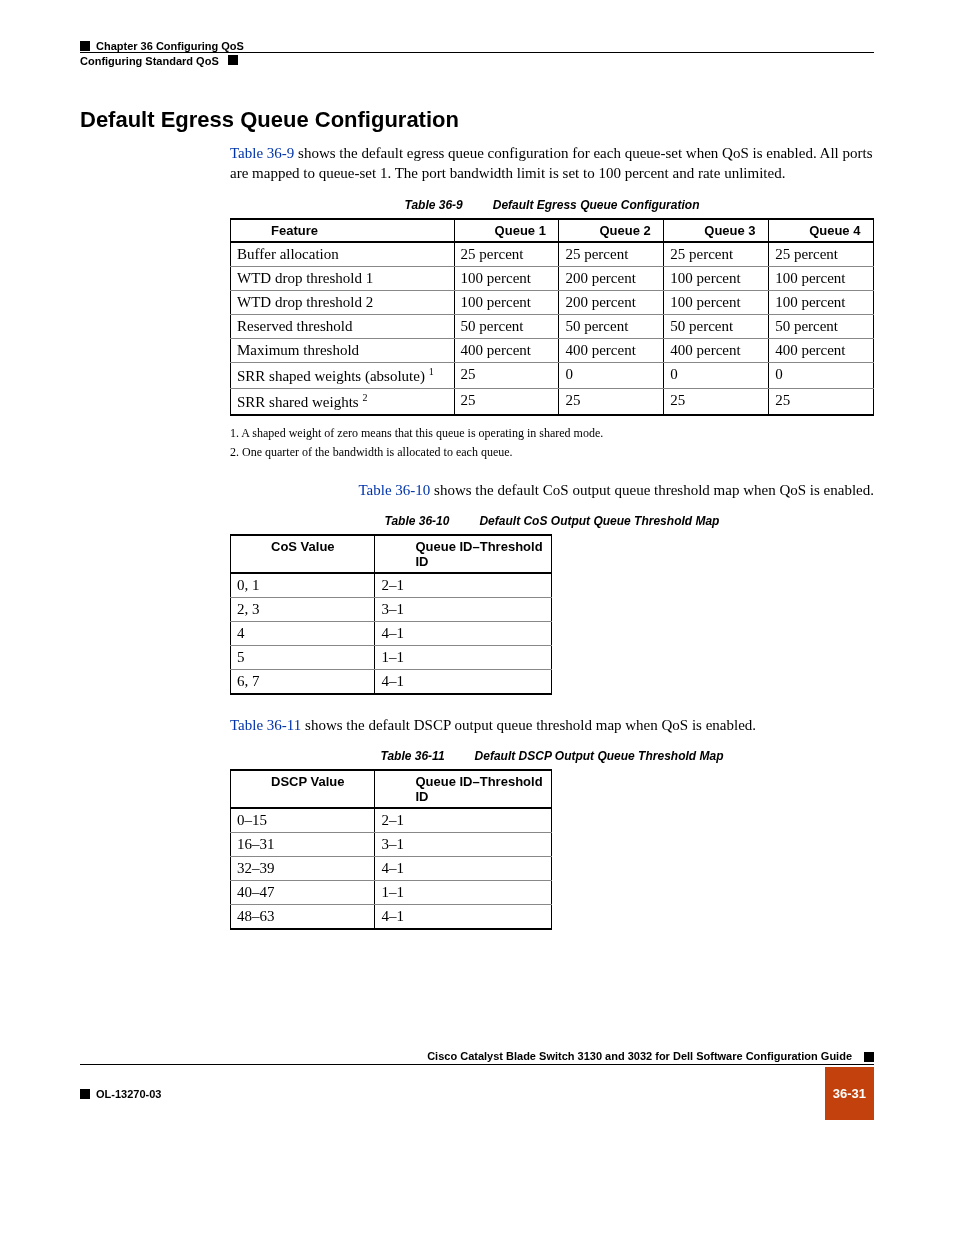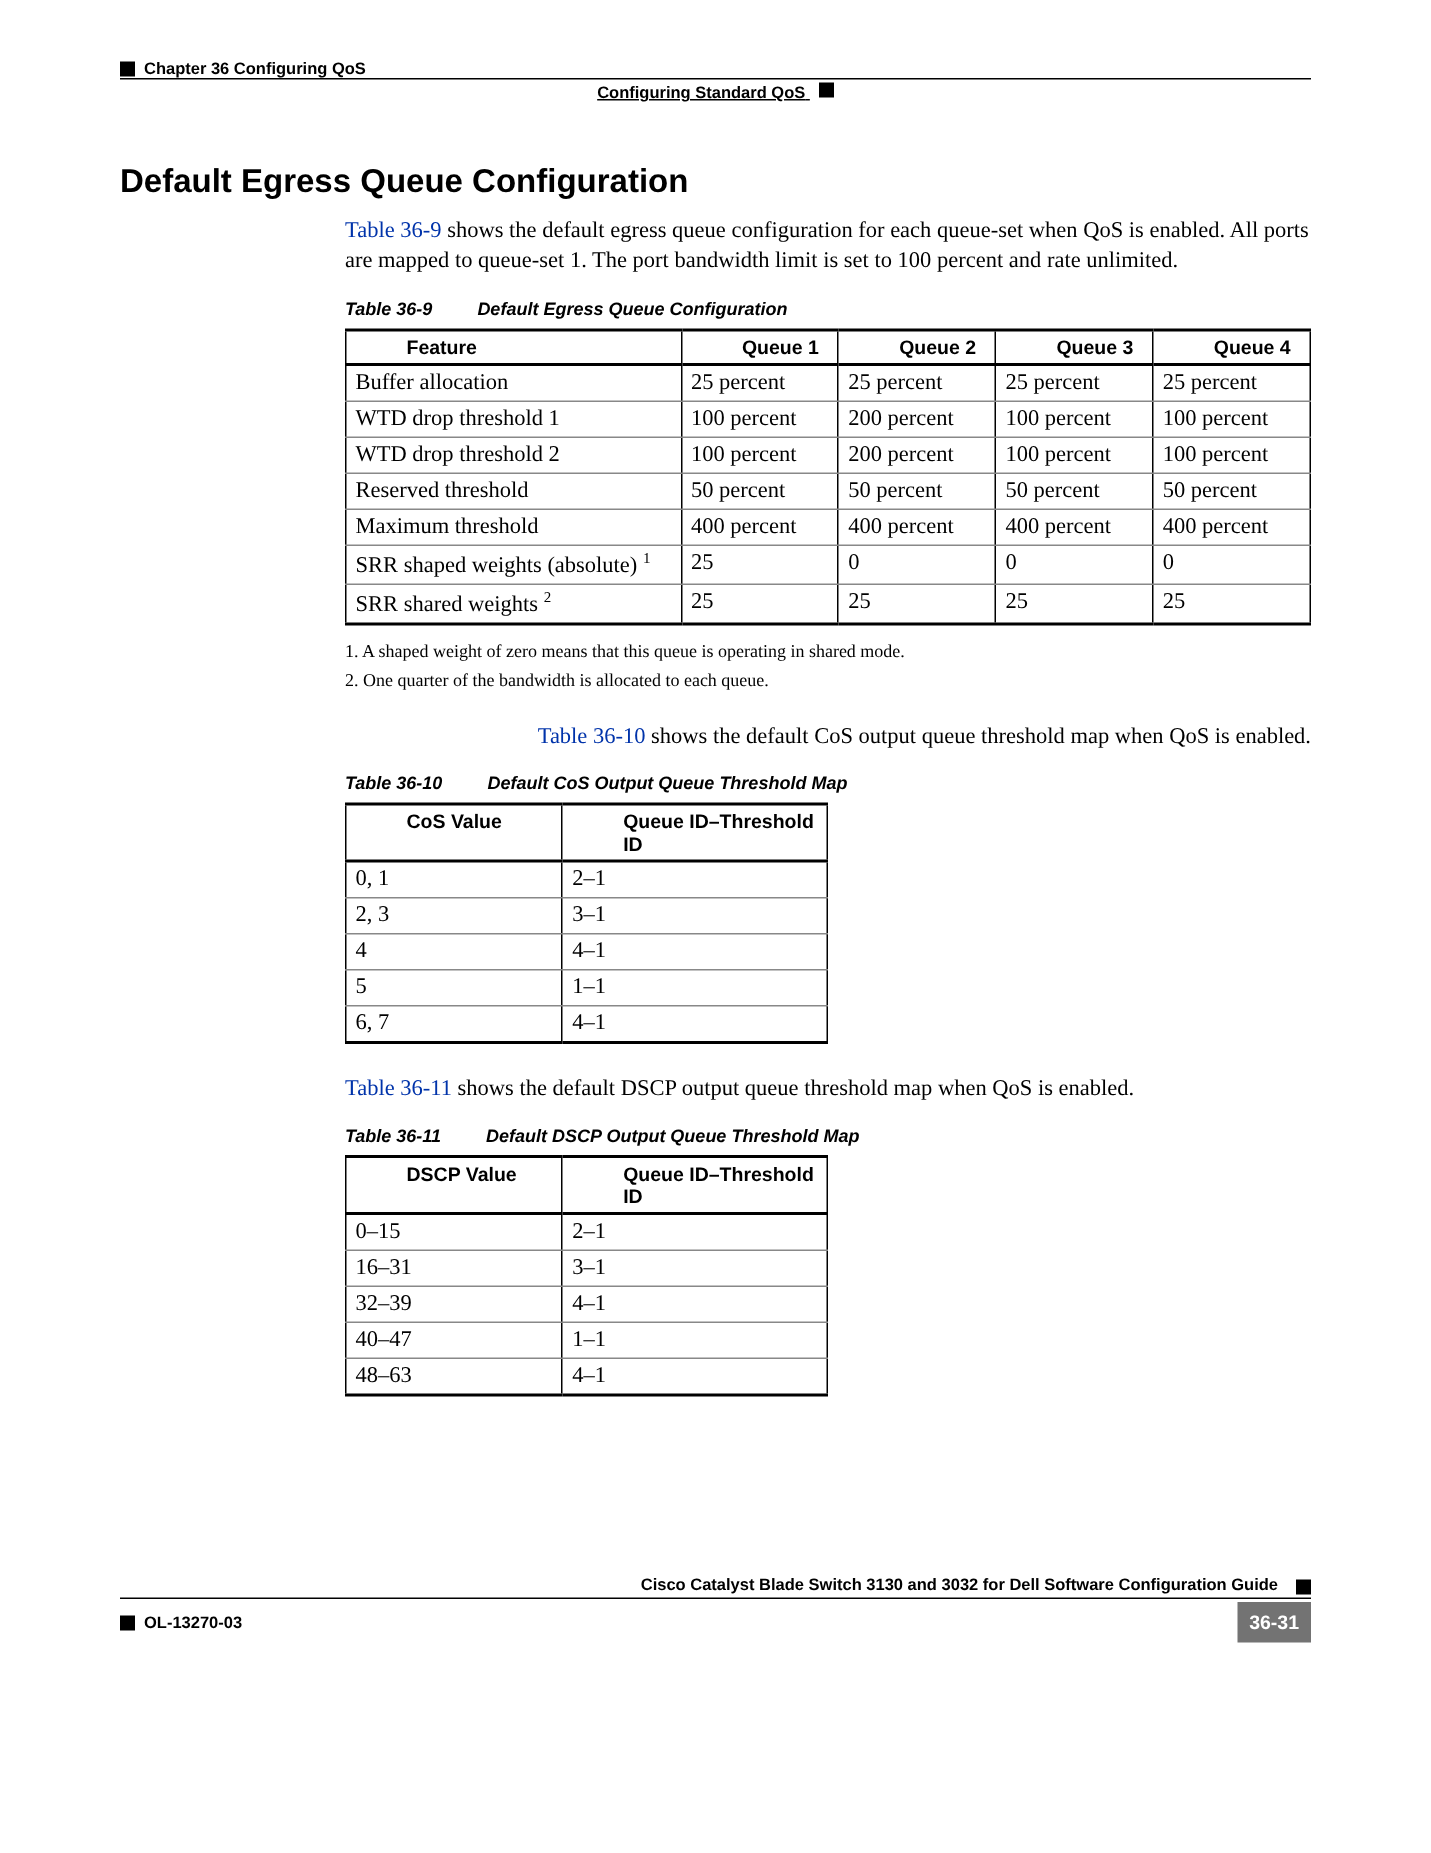--- a/index.html
+++ b/index.html
@@ -31,26 +31,25 @@
     height: 10px;
     background: #000;
     display: inline-block;
     margin-right: 6px;
   }
   .header-line {
     border-top: 1px solid #000;
     margin-bottom: 2px;
   }
   .subhead-right {
-    text-align: center;
+    text-align: left;
     font-family: Arial, Helvetica, sans-serif;
     font-size: 11px;
     font-weight: bold;
     margin-bottom: 40px;
-    text-decoration: underline;
   }
   h2.section-title {
     font-family: Arial, Helvetica, sans-serif;
     font-size: 22px;
     font-weight: bold;
     margin: 40px 0 10px 0;
   }
   .indent {
     margin-left: 150px;
   }
@@ -58,20 +57,21 @@
     margin: 6px 0 14px 0;
     line-height: 1.35;
   }
   a.link { color: #0033aa; text-decoration: none; }
   .table-caption {
     font-family: Arial, Helvetica, sans-serif;
     font-size: 12px;
     font-weight: bold;
     font-style: italic;
     margin: 14px 0 6px 0;
+    text-align: center;
   }
   .table-caption .cap-num { margin-right: 30px; }
   table.data {
     border-collapse: collapse;
     width: 100%;
   }
   table.data.narrow { width: 50%; }
   table.data th, table.data td {
     border-left: 1px solid #000;
     border-right: 1px solid #000;
@@ -120,26 +120,26 @@
     display: flex;
     justify-content: space-between;
     align-items: center;
   }
   .footer-doc {
     font-family: Arial, Helvetica, sans-serif;
     font-size: 11px;
     font-weight: bold;
   }
   .page-badge {
-    background: #737373;
+    background: #c2410c;
     color: #fff;
     font-family: Arial, Helvetica, sans-serif;
     font-weight: bold;
     font-size: 13px;
-    padding: 6px 8px;
+    padding: 19px 8px;
   }
   .footer-left-mark {
     display:flex;
     align-items:center;
   }
 </style>
 </head>
 <body>
 
 <div class="chapter-line">

